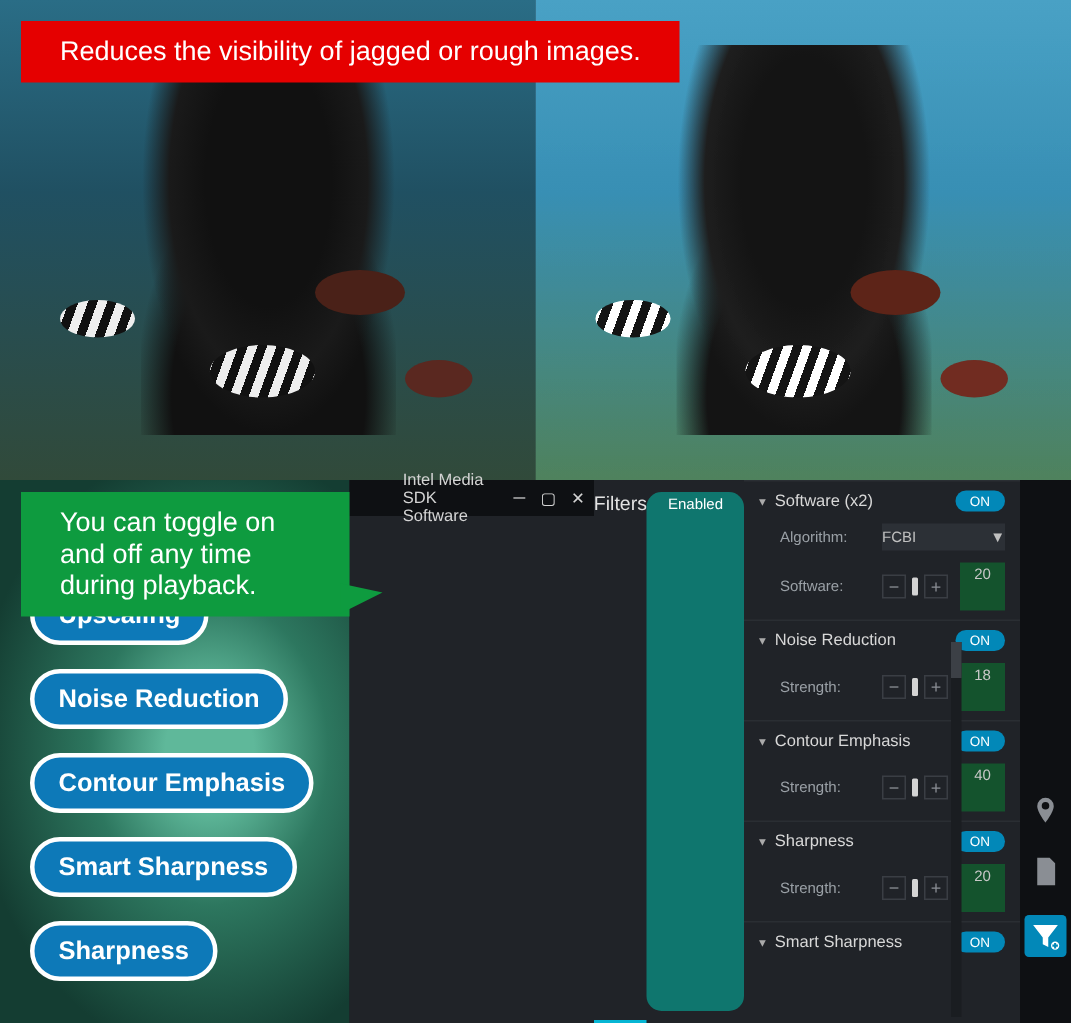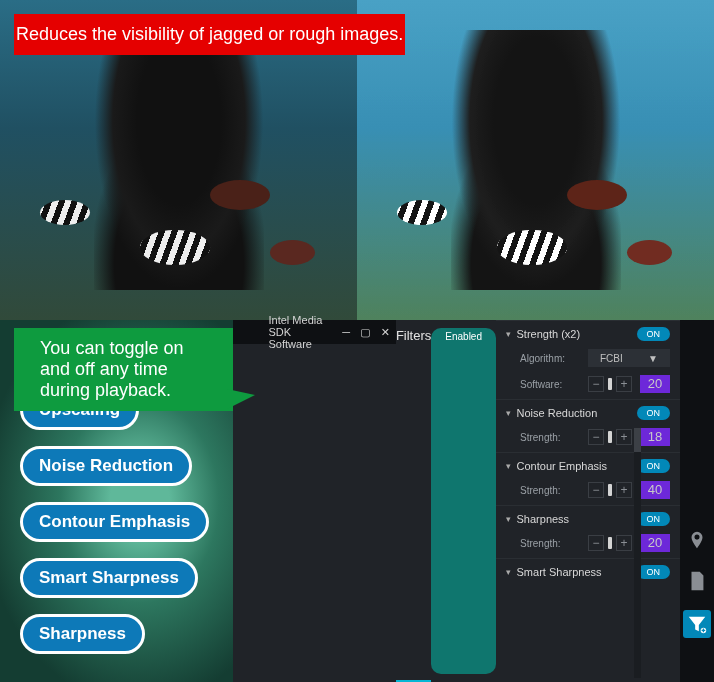--- a/index.html
+++ b/index.html
@@ -38,21 +38,21 @@
   .fish {
     position: absolute; width: 50px; height: 25px; border-radius: 50%;
   }
   .f1 { left: 40px; top: 200px; background: repeating-linear-gradient(110deg,#eee 0 6px,#111 6px 12px); }
   .f2 { left: 140px; top: 230px; background: repeating-linear-gradient(110deg,#eee 0 6px,#111 6px 12px); width:70px; height:35px; }
   .f3 { left: 210px; top: 180px; background: #4a2118; width:60px; height:30px; }
   .f4 { left: 270px; top: 240px; background: #5a2820; width:45px; height:25px; }
   .callout-red {
     position: absolute; top: 14px; left: 14px;
     background: #e50000; color: #fff;
-    padding: 10px 2px; font-size: 18px; font-weight: 400;
+    padding: 10px 26px; font-size: 18px; font-weight: 400;
     z-index: 10;
   }
   .bottom-half {
     width: 100%;
     height: 362px;
     display: flex;
     position: relative;
   }
   .left-bottom {
     width: 414px; height: 100%;
@@ -135,36 +135,36 @@
     font-size: 9px; padding: 2px 10px; border-radius: 9px;
   }
   .row {
     display: flex; align-items: center; gap: 8px;
     margin-top: 8px; padding-left: 14px;
     font-size: 10px; color: #9aa0a6;
   }
   .row .label { width: 60px; }
   .select {
     flex: 1; background: #2c3036; color:#c0c0c0;
-    border: none; height: 18px; padding: 0 12px;
+    border: none; height: 18px; padding: 0 0;
     display:flex; align-items:center; justify-content:space-between;
   }
   .slider-wrap {
     flex: 1; display: flex; align-items:center; gap: 6px;
   }
   .step { width: 16px; height:16px; border:1px solid #3a3e44; color:#8a8e94;
     display:inline-flex; align-items:center; justify-content:center; font-size:12px; cursor:pointer; }
   .track {
     flex:1; height: 3px; background:#3a3e44; position:relative; border-radius: 2px;
   }
   .track .fill { position:absolute; left:0; top:0; height:100%; background:#06b6d4; }
   .track .thumb { position:absolute; top:50%; transform:translate(-50%,-50%);
     width:4px; height:12px; background:#d4d4d4; border-radius:1px; }
-  .valbox { width: 30px; height:18px; background:#6d28d9; text-align:center;
-    line-height:18px; font-size:13px; color:#c8c8c8; }
+  .valbox { width: 30px; height:32px; background:#14532d; text-align:center;
+    line-height:18px; font-size:10px; color:#c8c8c8; }
   .sidebar {
     width: 34px; background: #0e1013;
     display:flex; flex-direction:column; align-items:center;
     padding-top: 210px; gap: 18px;
   }
   .side-icon { width: 22px; height: 22px; color:#8a8e94; cursor:pointer; }
   .side-icon.active { background:#0288b8; color:#fff; padding:3px; border-radius:3px; width:28px; height:28px; }
   .scroll-hint { position:absolute; right: 39px; top: 108px; width:7px; height: 250px;
     background:#1a1d21; }
   .scroll-hint::before { content:''; position:absolute; top:0; left:0; width:100%; height:24px; background:#3c4046; }
@@ -213,21 +213,21 @@
         <span class="winbtn">▢</span>
         <span class="winbtn">✕</span>
       </div>
       <div class="filters-header">Filters</div>
       <div class="enabled-pill">Enabled</div>
 
       <div id="sections">
           <div class="section">
             <div class="sec-head">
               <span class="chev">▾</span>
-              <span>Strength (x2)</span>
+              <span>Software (x2)</span>
               <span class="on-badge">ON</span>
             </div>
             <div class="row">
               <span class="label">Algorithm:</span>
               <span class="select">
                 <span>FCBI</span>
                 <span>▼</span>
               </span>
             </div>
             <div class="row">

